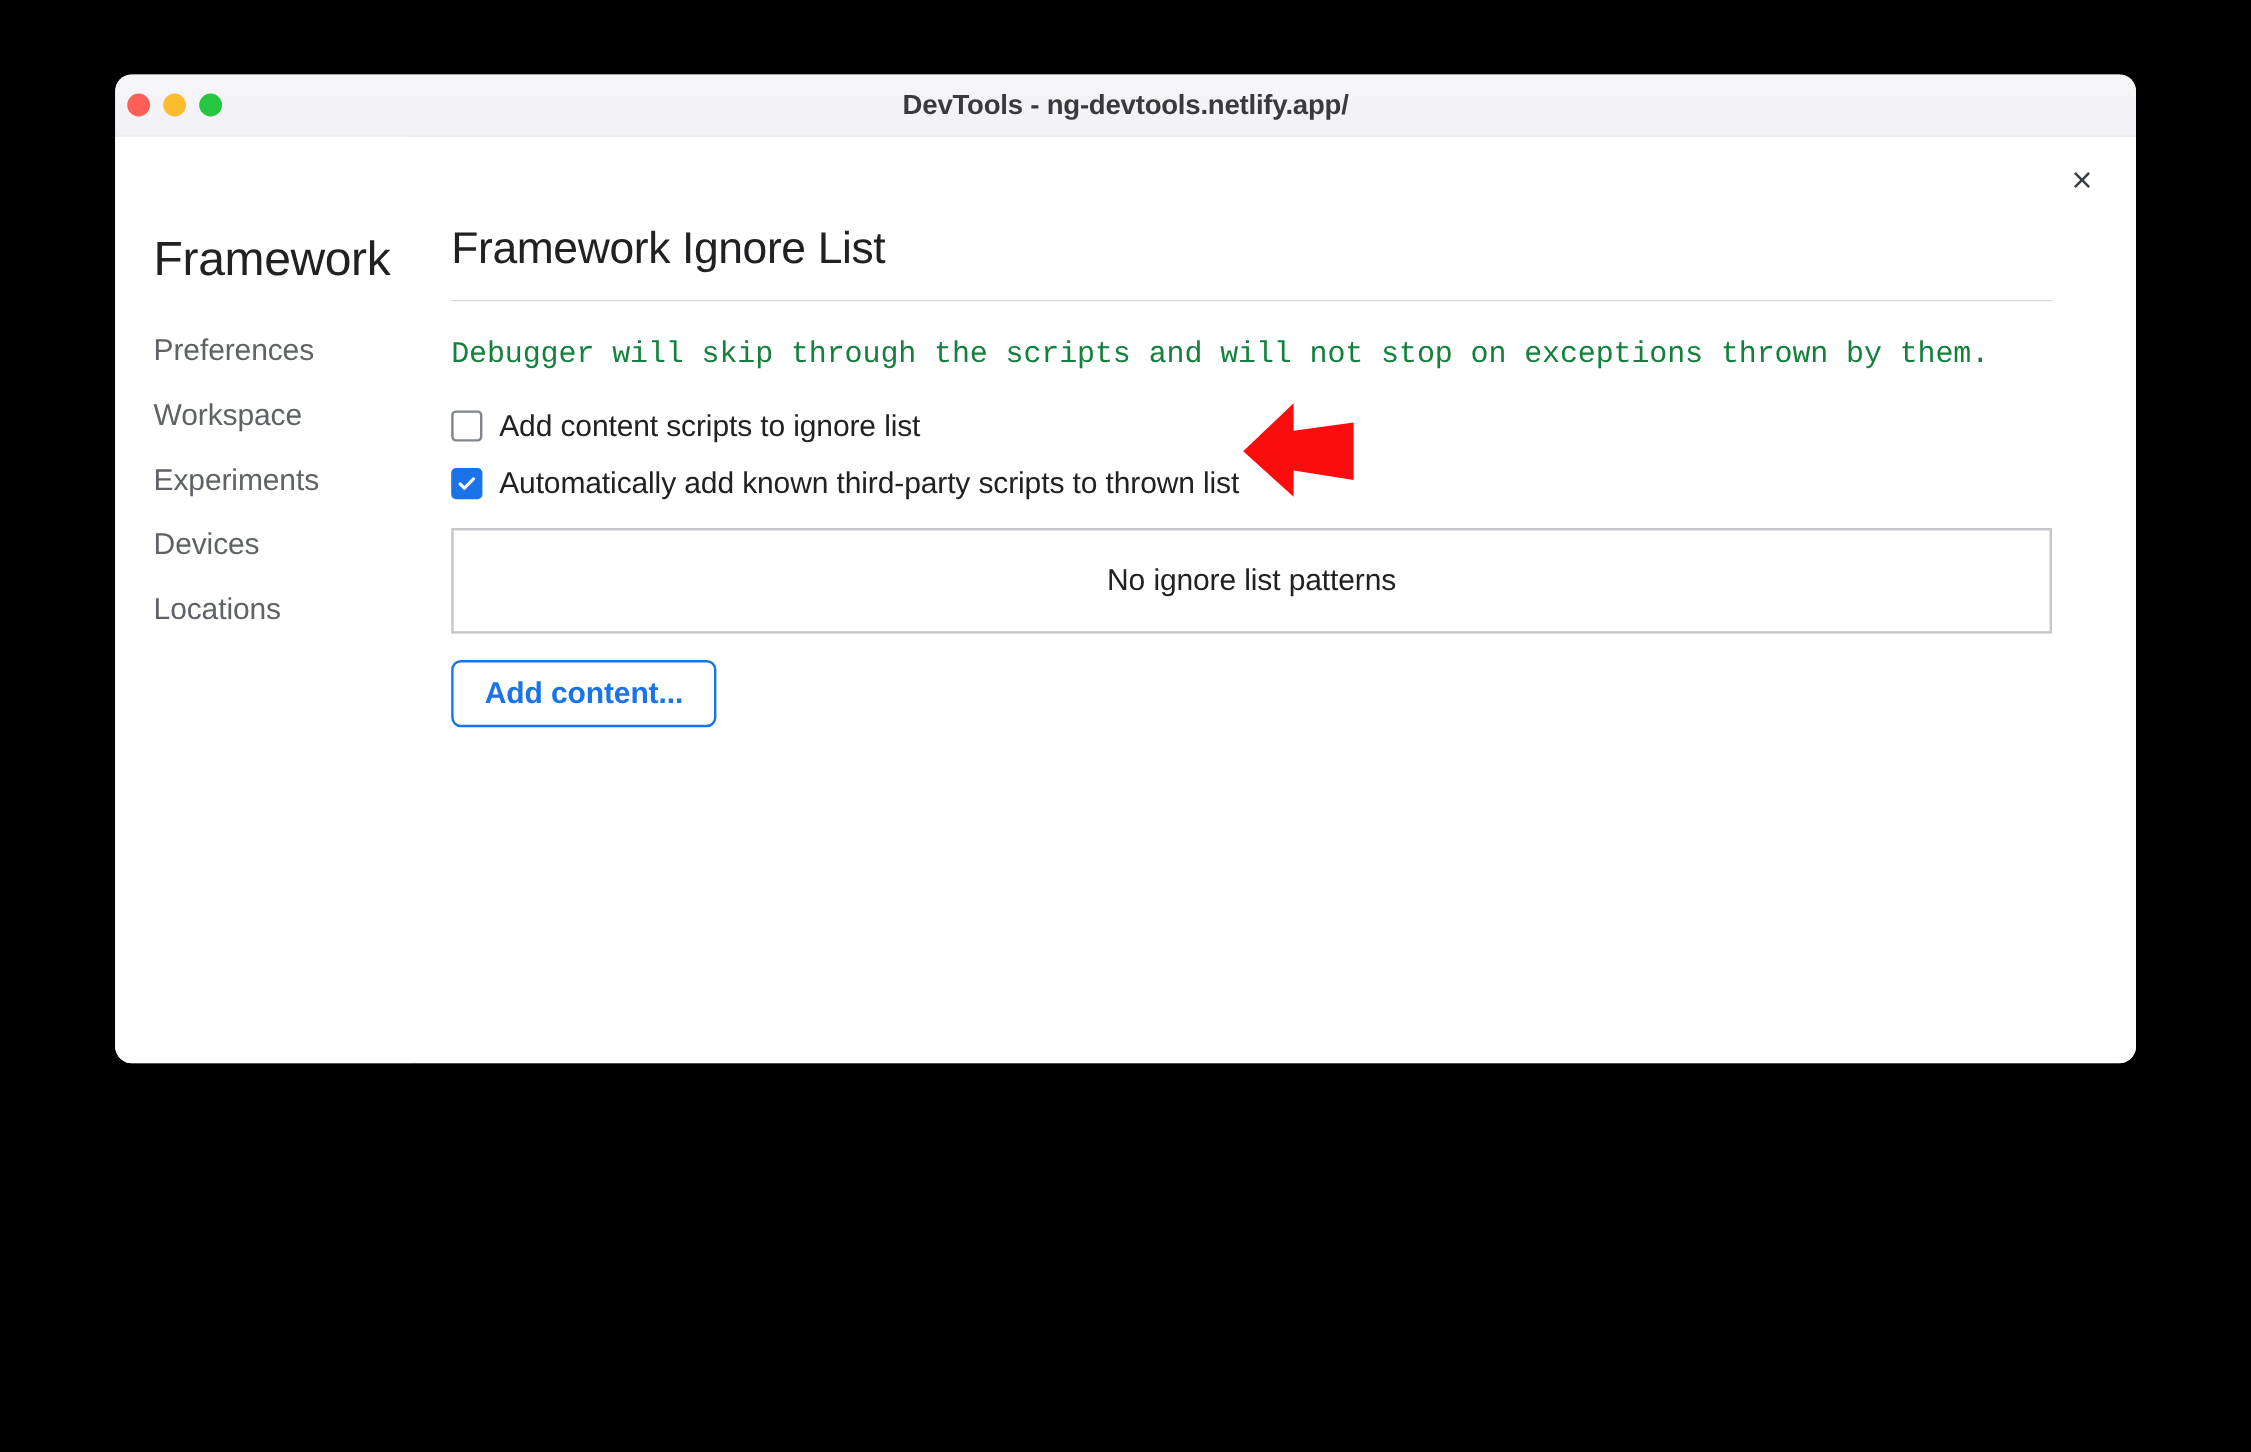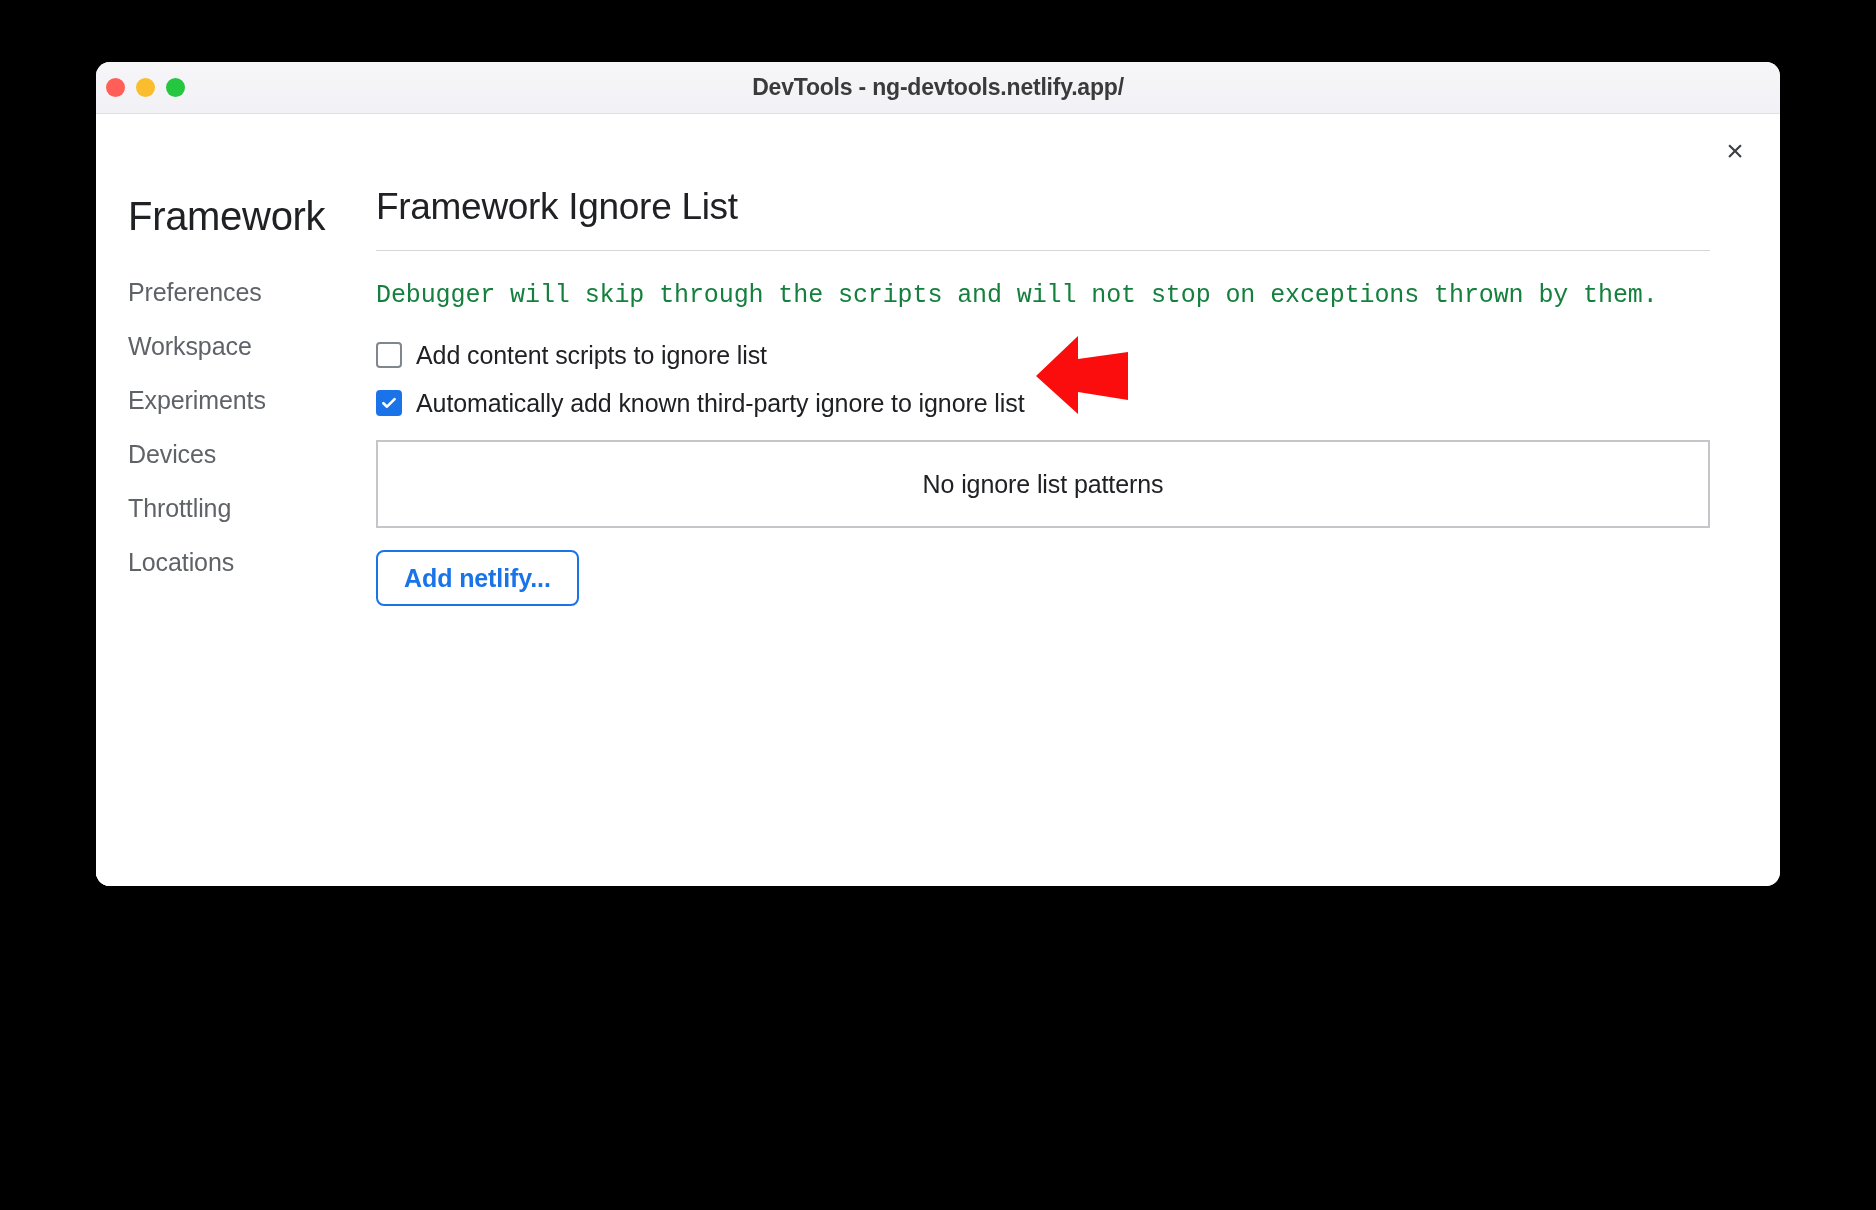--- a/index.html
+++ b/index.html
@@ -269,51 +269,48 @@
       <div class="nav-item">
         <span>Workspace</span>
       </div>
       <div class="nav-item">
         <span>Experiments</span>
       </div>
       <div class="nav-item">
         <span>Devices</span>
       </div>
       <div class="nav-item">
-        <span>Throttling</span>
-      </div>
-      <div class="nav-item">
         <span>Locations</span>
       </div>
     </div>
 
     <div id="content">
       <div id="content-title">Framework Ignore List</div>
       <div id="content-divider"></div>
       <div id="content-desc">Debugger will skip through the scripts and will not stop on exceptions thrown by them.</div>
 
       <div class="checkbox-row">
         <span class="cbox"></span>
         <span class="cbox-label">Add content scripts to ignore list</span>
       </div>
 
       <div class="checkbox-row">
         <span class="cbox checked">
           <svg width="18" height="18" viewBox="0 0 18 18" aria-hidden="true">
             <path d="M3.4 9.2 L7 12.7 L14.6 5.1" fill="none" stroke="#ffffff" stroke-width="2.6" stroke-linecap="round" stroke-linejoin="round"></path>
           </svg>
         </span>
-        <span class="cbox-label">Automatically add known third-party ignore to ignore list</span>
+        <span class="cbox-label">Automatically add known third-party scripts to thrown list</span>
       </div>
 
       <div id="patterns-box">
         <span>No ignore list patterns</span>
       </div>
 
-      <button id="add-pattern-btn">Add netlify...</button>
+      <button id="add-pattern-btn">Add content...</button>
 
       
       <svg id="annotation-arrow" style="left:690px; top:218px; width:96px; height:84px;" viewBox="0 0 96 84">
         <path d="M2 44 L44 4 L44 27 L94 20 L94 68 L44 60 L44 82 Z" fill="#fc0d0d"></path>
       </svg>
     </div>
   </div>
 </div>
 
 </body></html>

